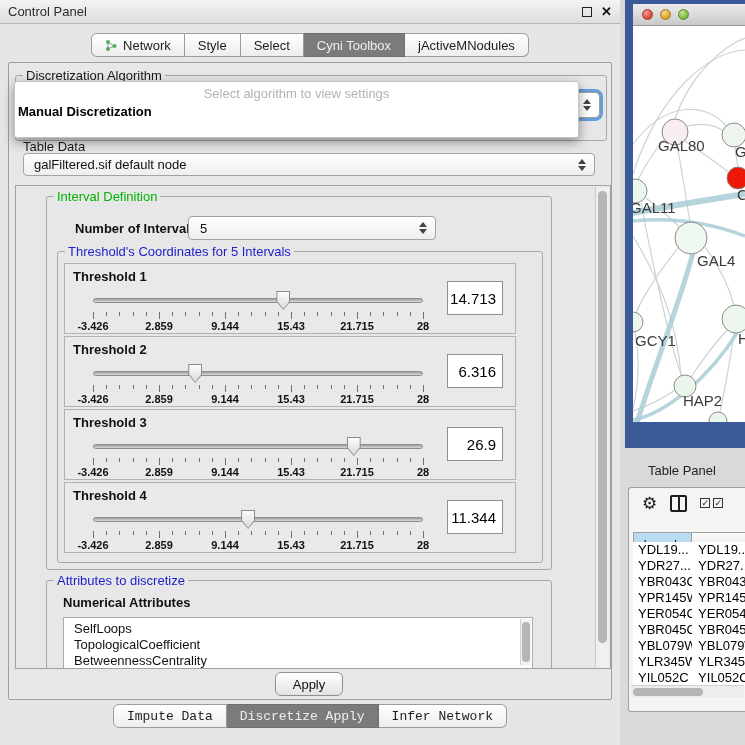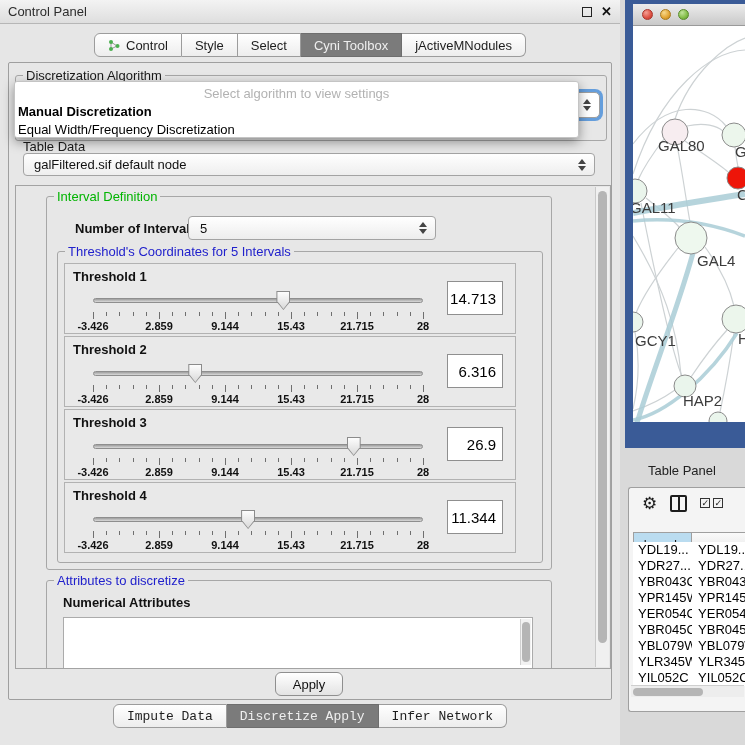--- a/index.html
+++ b/index.html
@@ -161,21 +161,21 @@
           <span class="net-icon">
             <svg width="13" height="13" viewBox="0 0 13 13">
               <line x1="3" y1="3" x2="9" y2="7" stroke="#999" stroke-width="1"></line>
               <line x1="3" y1="10" x2="9" y2="7" stroke="#999" stroke-width="1"></line>
               <line x1="3" y1="3" x2="3" y2="10" stroke="#999" stroke-width="1"></line>
               <circle cx="3" cy="3" r="2" fill="#4caf50"></circle>
               <circle cx="3" cy="10" r="2" fill="#4caf50"></circle>
               <circle cx="9.5" cy="7" r="2" fill="#4caf50"></circle>
             </svg>
           </span>
-          <span>Control</span>
+          <span>Network</span>
         </div>
         <div class="seg">
           <span>Style</span>
         </div>
         <div class="seg">
           <span>Select</span>
         </div>
         <div class="seg sel">
           <span>Cyni Toolbox</span>
         </div>
@@ -203,21 +203,20 @@
         <span class="combo-arrows">
             <span class="up"></span>
             <span class="dn"></span>
           </span>
       </div>
 
       <div class="popup">
         <div class="popup-header">Select algorithm to view settings</div>
         <div id="popup-options">
             <div class="popup-opt first">Manual Discretization</div>
-            <div class="popup-opt">Equal Width/Frequency Discretization</div>
           </div>
       </div>
 
       <div class="scrollpane">
 
         <div class="group interval-group">
           <span class="group-title green">Interval Definition</span>
           <span class="ni-label">Number of Intervals</span>
           <div class="ni-spinner">
             <span>5</span>
@@ -415,20 +414,25 @@
                   <div class="th-value">11.344</div>
                 </div>
               </div>
           </div>
         </div>
 
         <div class="group attr-group">
           <span class="group-title blue">Attributes to discretize</span>
           <span class="num-label">Numerical Attributes</span>
           <div class="attr-list">
+            <div id="attr-items">
+                <div class="attr-item">SelfLoops</div>
+                <div class="attr-item">TopologicalCoefficient</div>
+                <div class="attr-item">BetweennessCentrality</div>
+              </div>
             <div class="list-scroll">
                 <div class="list-thumb"></div>
               </div>
           </div>
         </div>
 
         <div class="v-scrollbar">
             <div class="v-thumb"></div>
           </div>
       </div>

